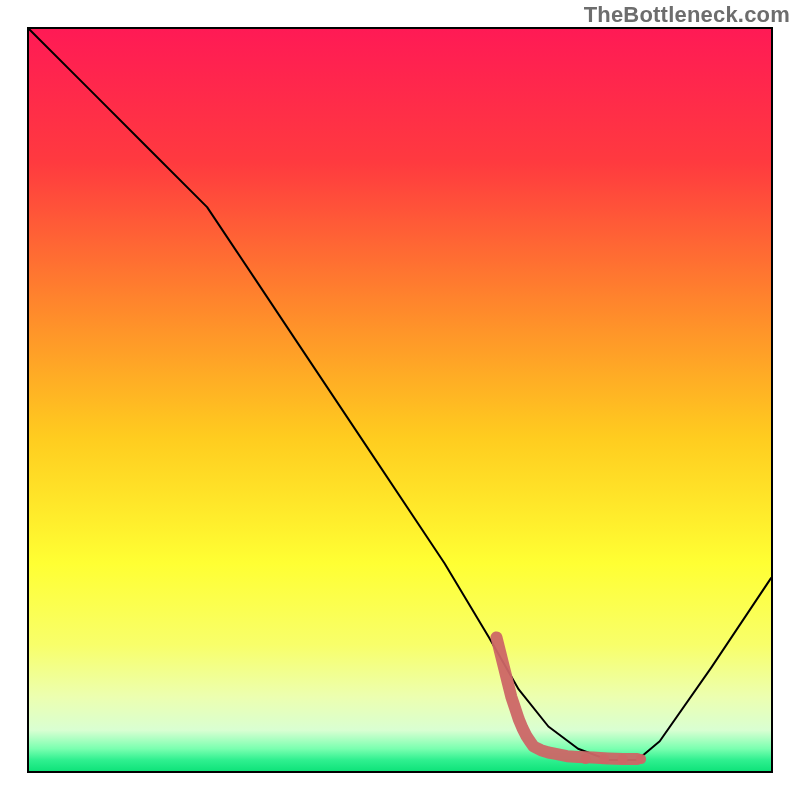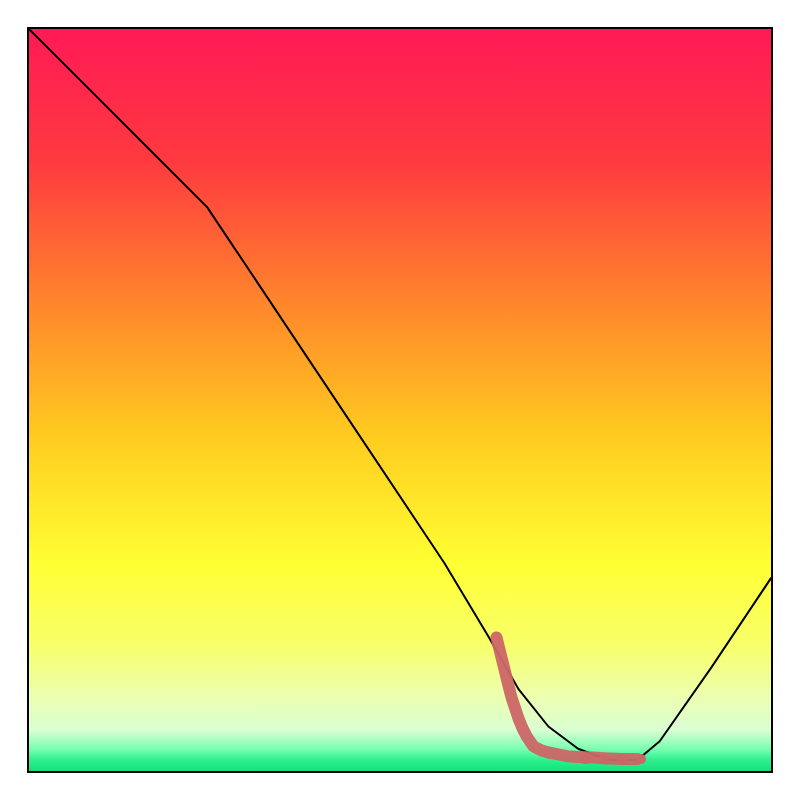--- a/index.html
+++ b/index.html
@@ -40,20 +40,21 @@
   svg.chart {
     display: block;
     width: 100%;
     height: 100%;
   }
 </style>
 </head>
 <body>
 
 <div class="frame">
+  <div class="watermark">TheBottleneck.com</div>
   <div class="plot-border">
     <svg class="chart" viewBox="0 0 742 742" preserveAspectRatio="none">
       <defs>
         <linearGradient id="bg-grad" x1="0" y1="0" x2="0" y2="1">
             <stop offset="0%" stop-color="#ff1a55"></stop>
             <stop offset="18%" stop-color="#ff3a3f"></stop>
             <stop offset="38%" stop-color="#ff8a2b"></stop>
             <stop offset="55.00000000000001%" stop-color="#ffcc1f"></stop>
             <stop offset="72%" stop-color="#ffff33"></stop>
             <stop offset="83%" stop-color="#f8ff6a"></stop>

